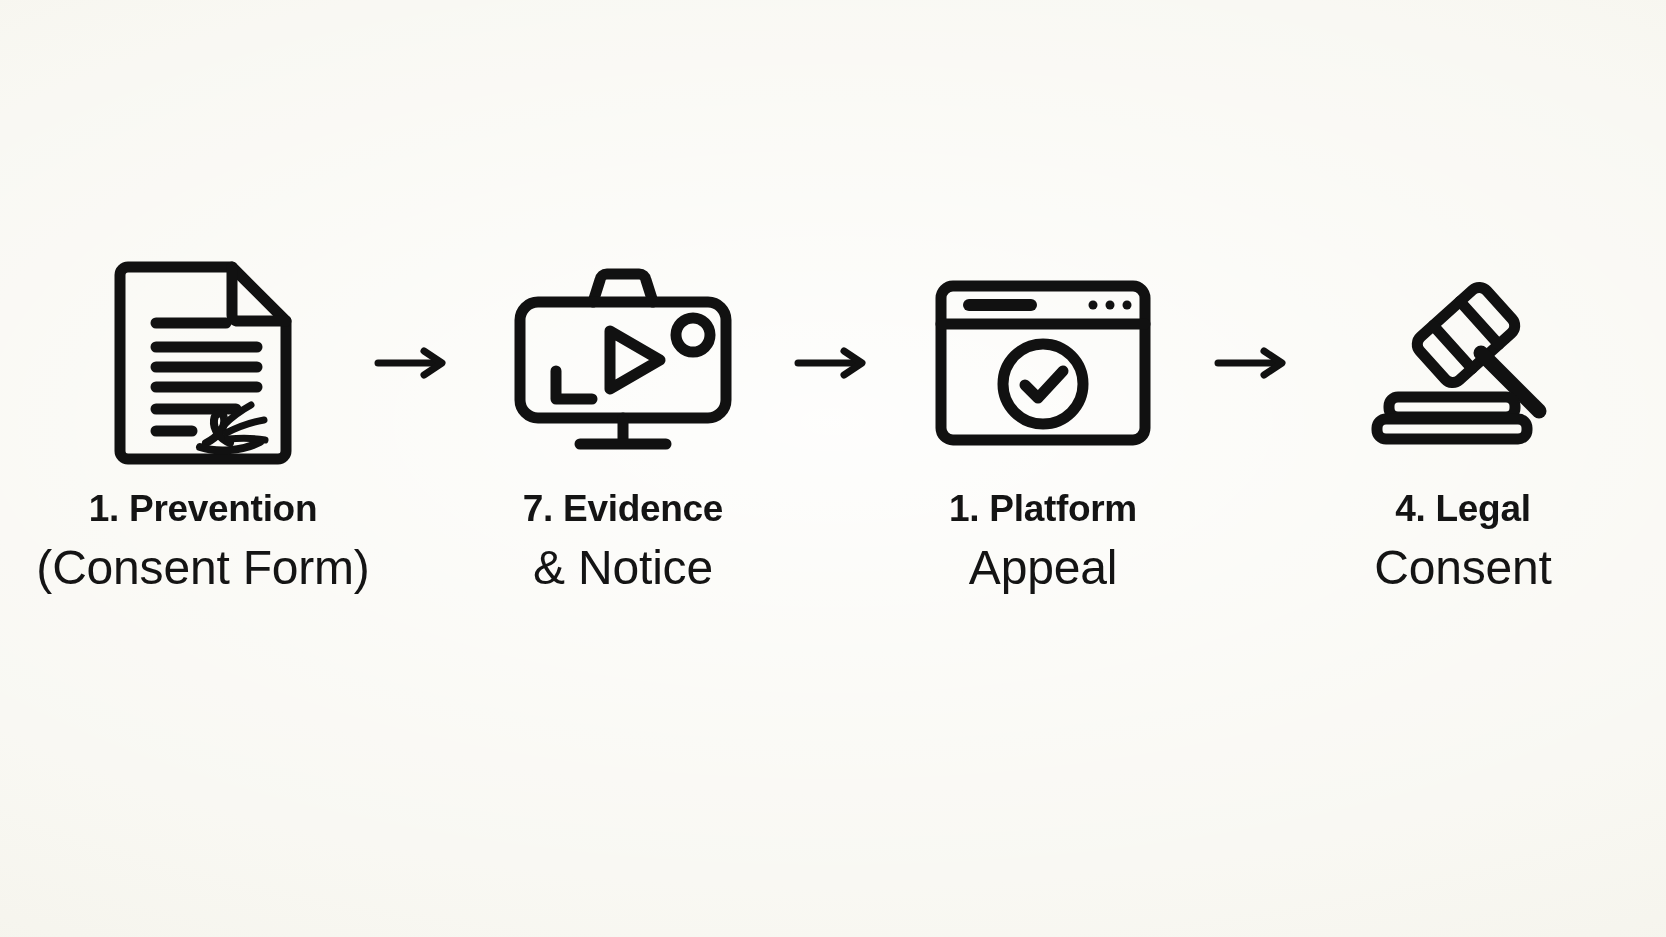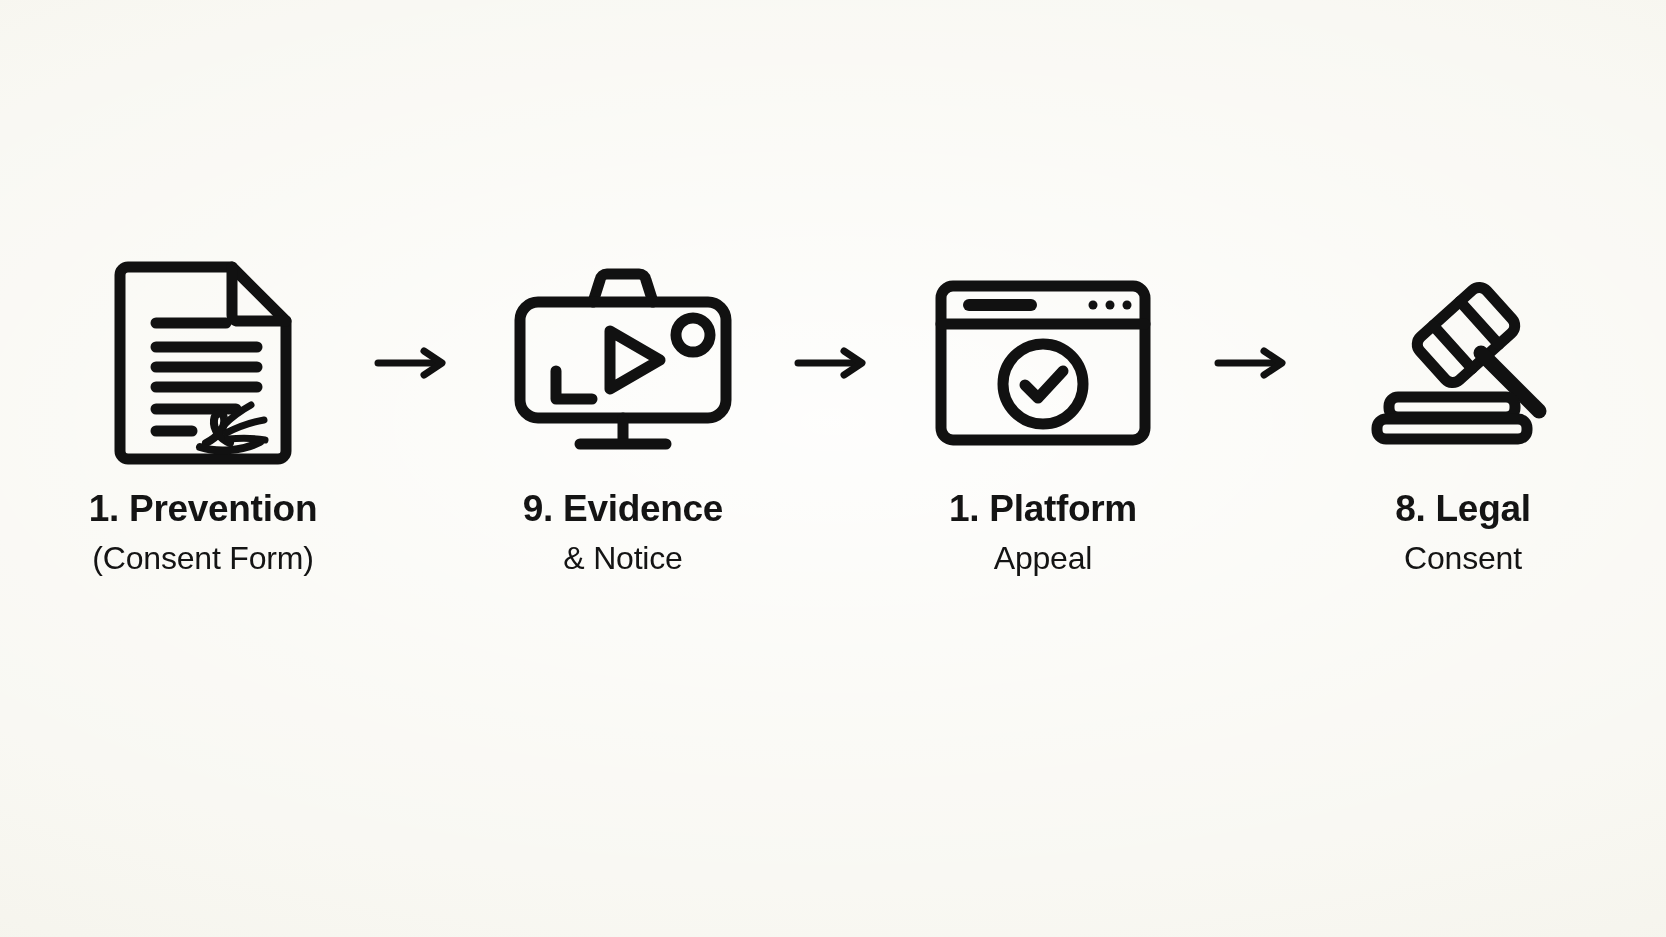--- a/index.html
+++ b/index.html
@@ -62,21 +62,21 @@
   }
   .caption .line1 {
     display: block;
     font-size: 37px;
     font-weight: 700;
     letter-spacing: -0.3px;
     white-space: nowrap;
   }
   .caption .line2 {
     display: block;
-    font-size: 32px;
+    font-size: 48px;
     font-weight: 400;
     letter-spacing: -0.2px;
     white-space: nowrap;
     margin-top: 9px;
   }
 
   .arrow {
     width: 120px;
     height: 210px;
     display: flex;
@@ -138,21 +138,21 @@
 
         <path d="M96 65 L146 94 L96 123 Z"></path>
 
         <polyline points="42,105 42,133 78,133"></polyline>
 
         <line x1="109" y1="152" x2="109" y2="174"></line>
         <line x1="66" y1="178" x2="152" y2="178"></line>
       </svg>
     </div>
     <div class="caption">
-      <span class="line1">9. Evidence</span>
+      <span class="line1">7. Evidence</span>
       <span class="line2">&amp; Notice</span>
     </div>
   </div>
 
   <div class="arrow">
     <svg width="78" height="34" viewBox="0 0 78 34" fill="none" stroke="#111111" stroke-width="7" stroke-linecap="round" stroke-linejoin="round">
       <line x1="4" y1="17" x2="62" y2="17"></line>
       <polyline points="50,5 68,17 50,29"></polyline>
     </svg>
   </div>
@@ -198,18 +198,18 @@
           <line x1="121" y1="27" x2="121" y2="85"></line>
         </g>
 
         <line x1="118" y1="74" x2="176" y2="132" stroke-width="15"></line>
 
         <rect x="26" y="118" width="126" height="20" rx="9"></rect>
         <rect x="14" y="140" width="150" height="20" rx="9"></rect>
       </svg>
     </div>
     <div class="caption">
-      <span class="line1">8. Legal</span>
+      <span class="line1">4. Legal</span>
       <span class="line2">Consent</span>
     </div>
   </div>
 
 </div>
 
 </body></html>

